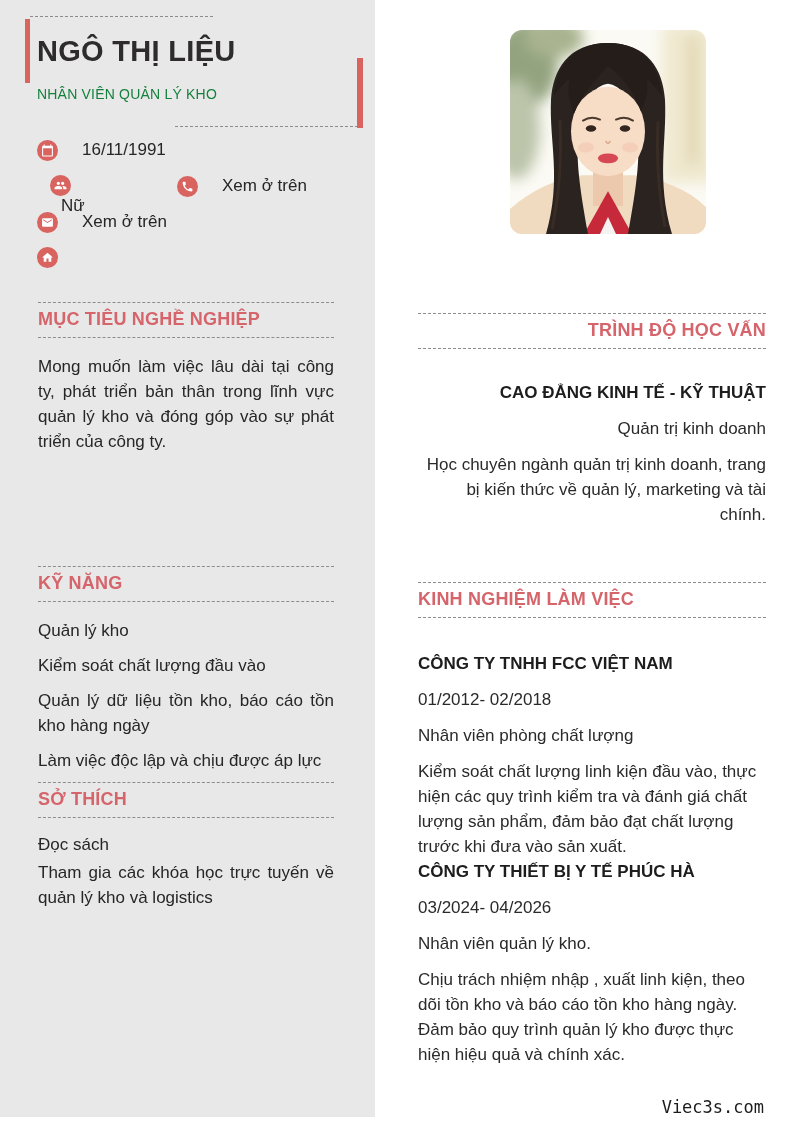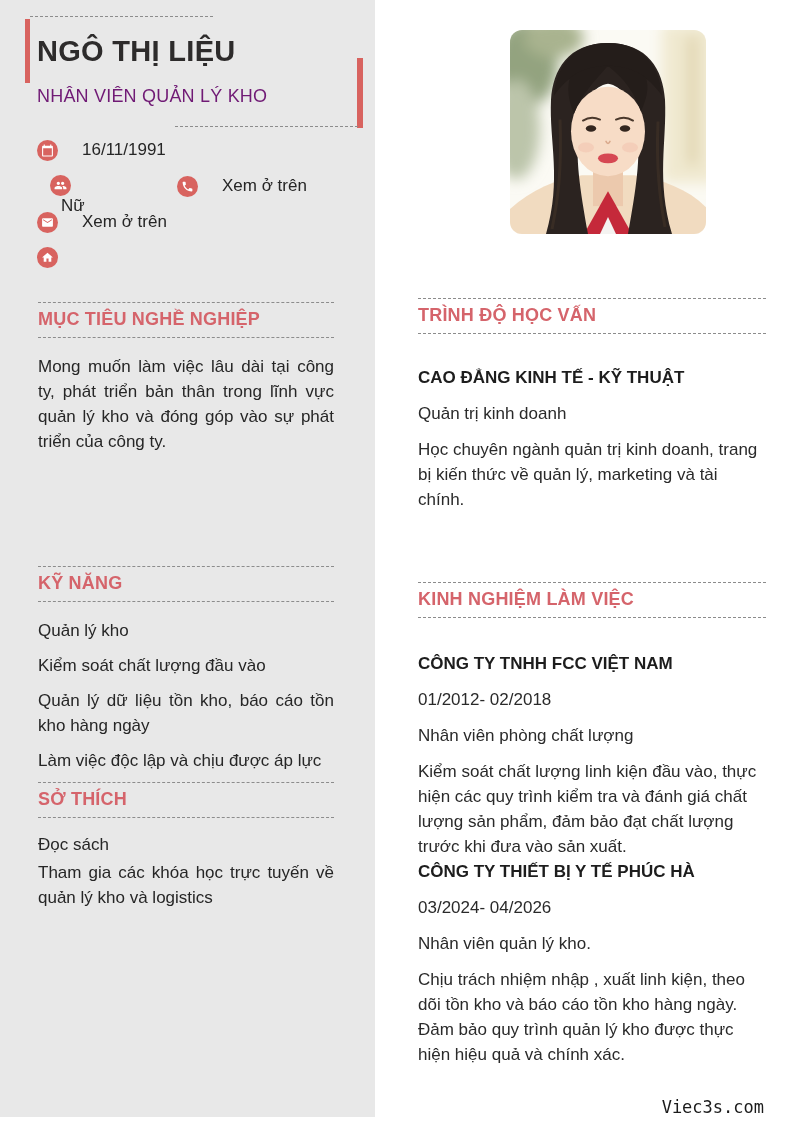--- a/index.html
+++ b/index.html
@@ -13,21 +13,21 @@
   .page { position:relative; width:800px; height:1121px; background:#ffffff; }
   .sidebar-bg { position:absolute; left:0; top:0; width:375px; height:1117px; background:#e8e8e8; }
 
   
   .dash { border-top:1.5px dashed #8c8c8c; height:0; position:absolute; }
   .hdr-dash-top { left:30px; top:16px; width:183px; }
   .hdr-dash-bottom { left:175px; top:126px; width:183px; }
   .hdr-bar-left { position:absolute; left:25px; top:19px; width:5px; height:64px; background:#d8635f; }
   .hdr-bar-right { position:absolute; left:357px; top:58px; width:6px; height:70px; background:#d8635f; }
   .cv-name { position:absolute; left:37px; top:35px; font-size:29px; font-weight:bold; color:#2d2b2b; letter-spacing:.3px; }
-  .cv-title { position:absolute; left:37px; top:86px; font-size:18px; color:#701a75; letter-spacing:.2px;text-align:center; }
+  .cv-title { position:absolute; left:37px; top:86px; font-size:14px; color:#15803d; letter-spacing:.2px;text-align:center; }
 
   
   .contact-row { position:absolute; display:flex; align-items:center; height:22px; }
   .icon-circle {
     width:21px; height:21px; border-radius:50%; background:#d8635f;
     display:flex; align-items:center; justify-content:center; flex:0 0 21px;
   }
   .icon-circle svg { width:13px; height:13px; display:block; }
   .contact-text { margin-left:24px; font-size:17px; color:#262626; white-space:nowrap; }
 
@@ -174,21 +174,21 @@
       <path d="M96 112 Q98 116 100 112" stroke="#d9a98c" stroke-width="1.6" fill="none" stroke-linecap="round"></path>
       <ellipse cx="98" cy="129" rx="10" ry="5" fill="#d64853"></ellipse>
       <path d="M98 13 C62 13 46 38 44 66 C58 46 74 38 98 37 C122 38 138 46 152 66 C150 38 134 13 98 13 Z" fill="#241d1a"></path>
       <path d="M60 48 C70 40 84 36 98 36 C84 52 72 64 64 84 C58 70 57 58 60 48 Z" fill="#241d1a"></path>
       <path d="M136 48 C126 40 112 36 98 36 C115 50 124 62 131 82 C137 68 139 58 136 48 Z" fill="#241d1a"></path>
       <path d="M50 90 C52 140 48 170 42 200" stroke="#453528" stroke-width="3" fill="none" opacity=".5"></path>
       <path d="M148 92 C146 140 150 170 155 198" stroke="#453528" stroke-width="3" fill="none" opacity=".5"></path>
     </svg>
   </div>
 
-  <div class="main-section" style="top:298px;">
+  <div class="main-section" style="top:313px;text-align:right;">
     <div class="sec-heading">TRÌNH ĐỘ HỌC VẤN</div>
     <div class="sub-bold">CAO ĐẲNG KINH TẾ - KỸ THUẬT</div>
     <div class="line-item">Quản trị kinh doanh</div>
     <div class="para">Học chuyên ngành quản trị kinh doanh, trang bị kiến thức về quản lý, marketing và tài chính.</div>
   </div>
 
   <div class="main-section" style="top:582px;">
     <div class="sec-heading">KINH NGHIỆM LÀM VIỆC</div>
     <div class="job">
       <div class="sub-bold" style="margin-top:33px;">CÔNG TY TNHH FCC VIỆT NAM</div>

